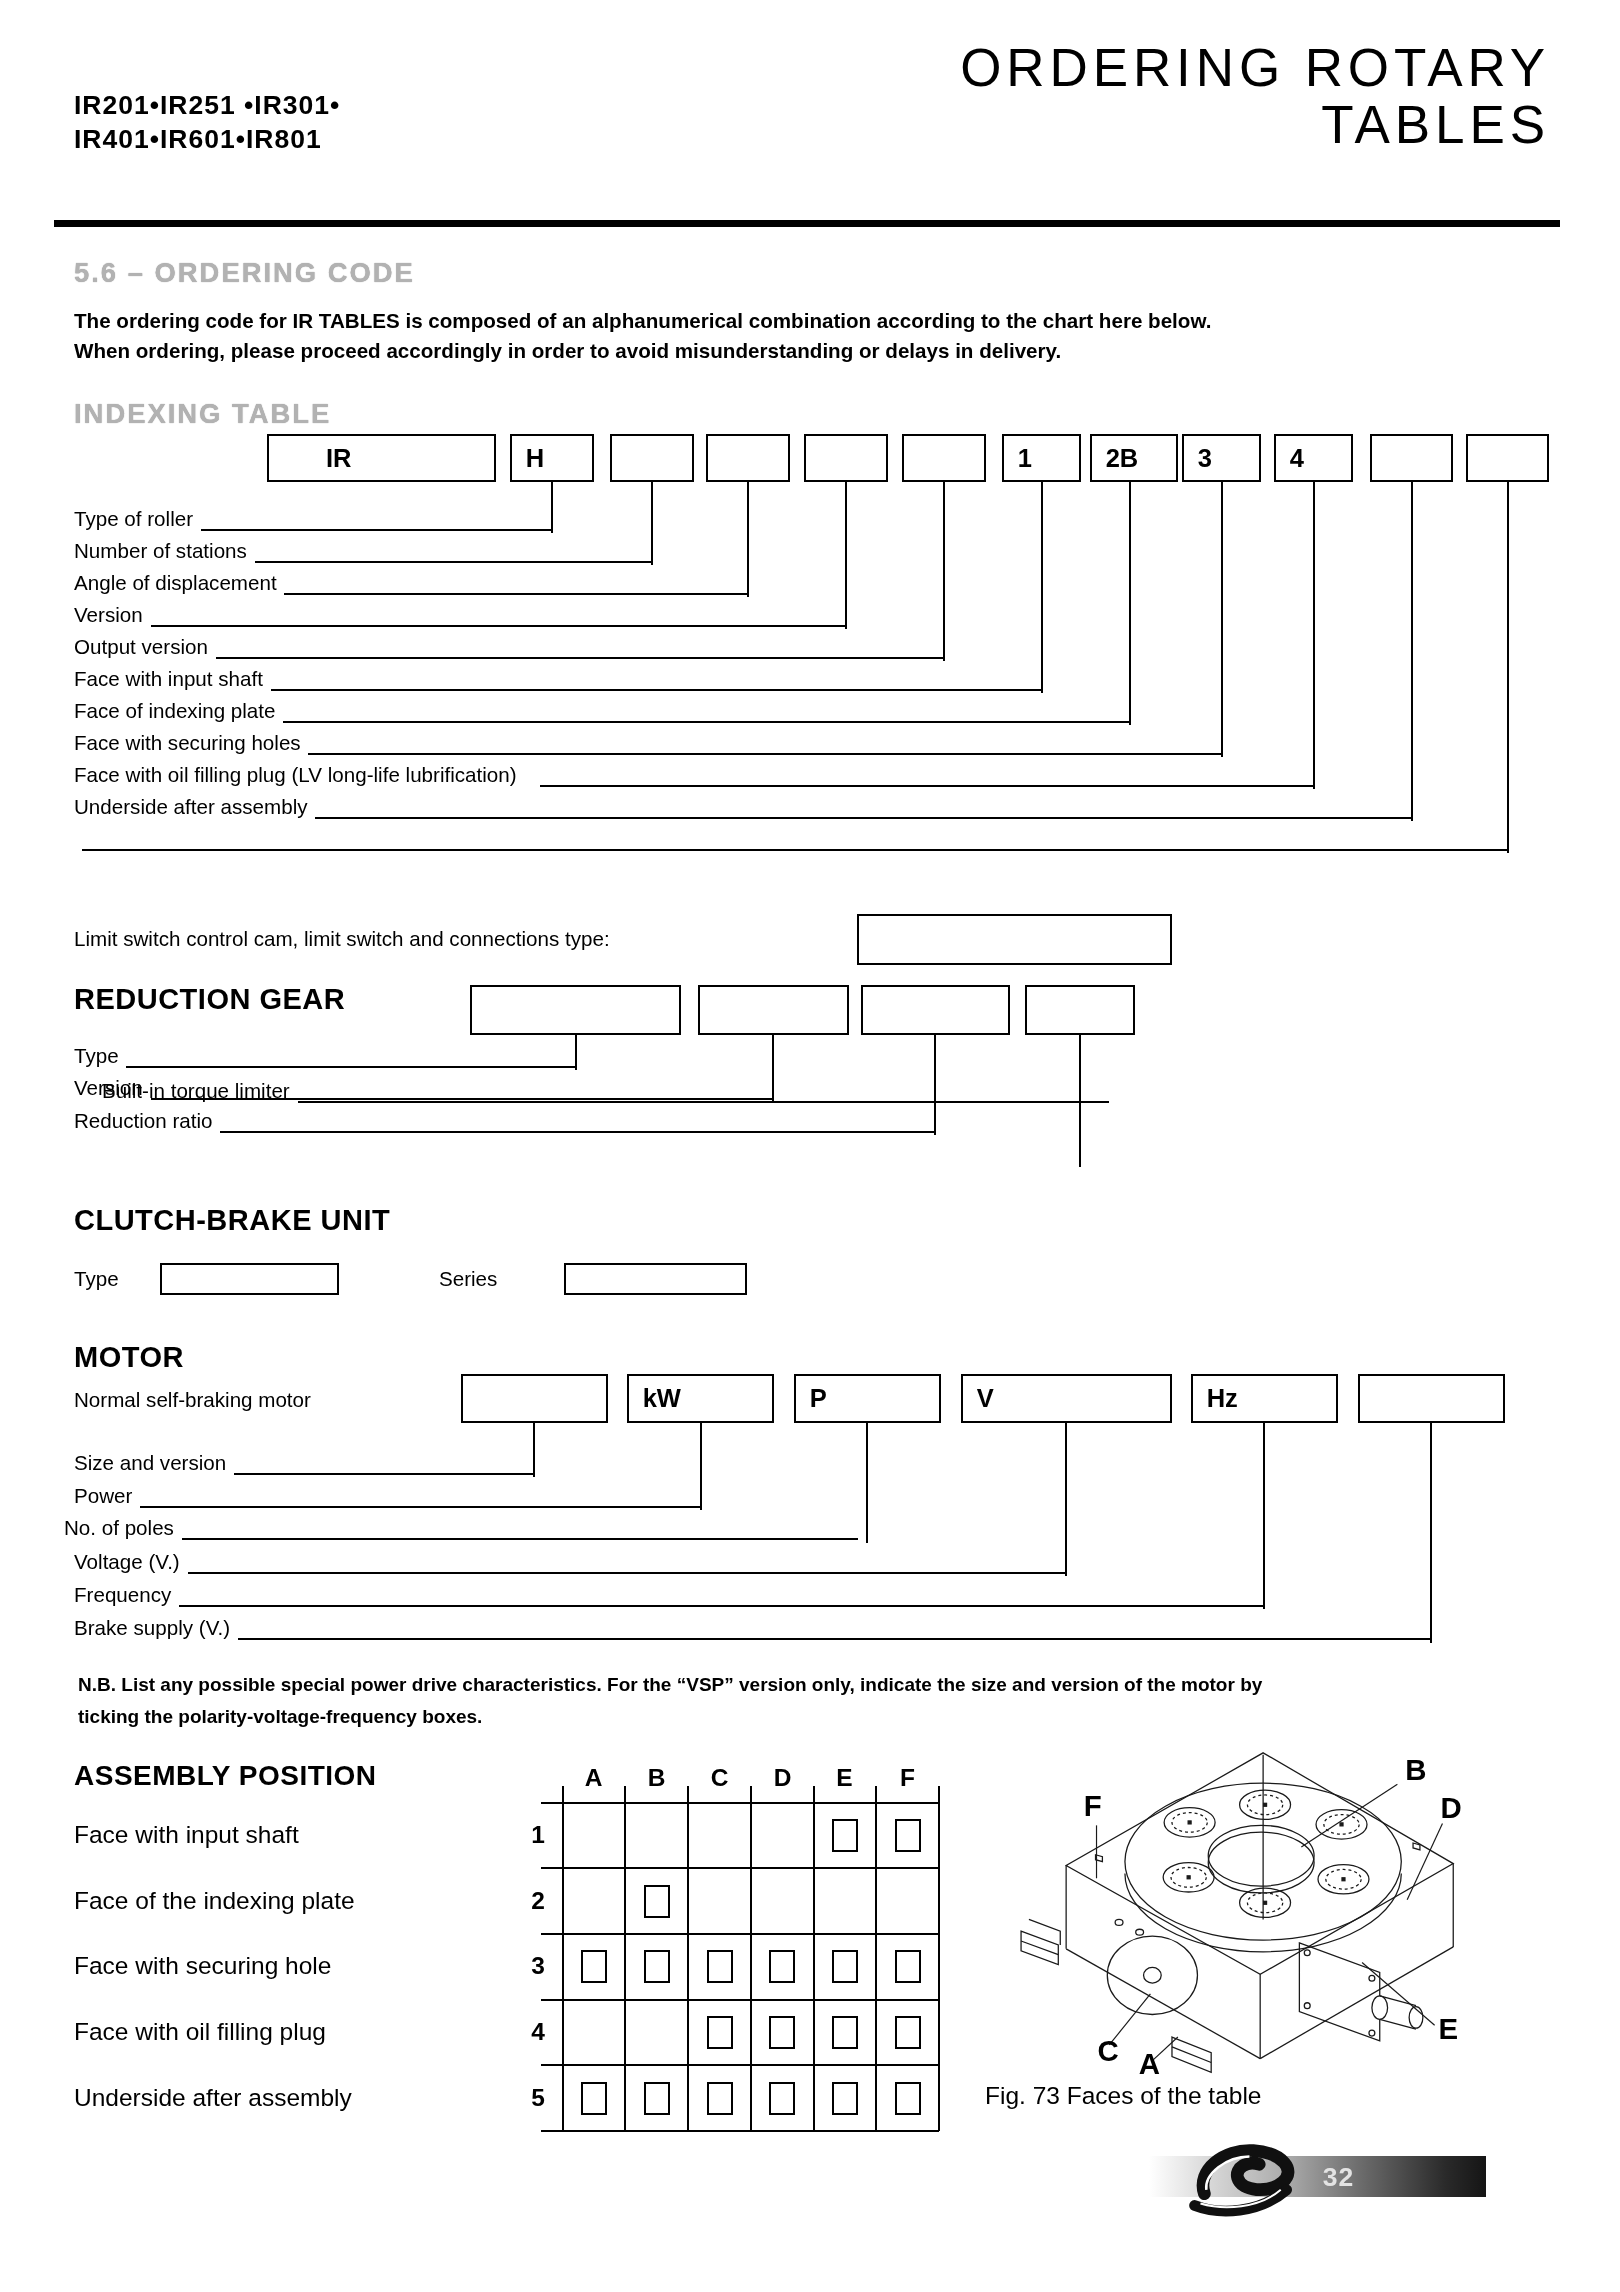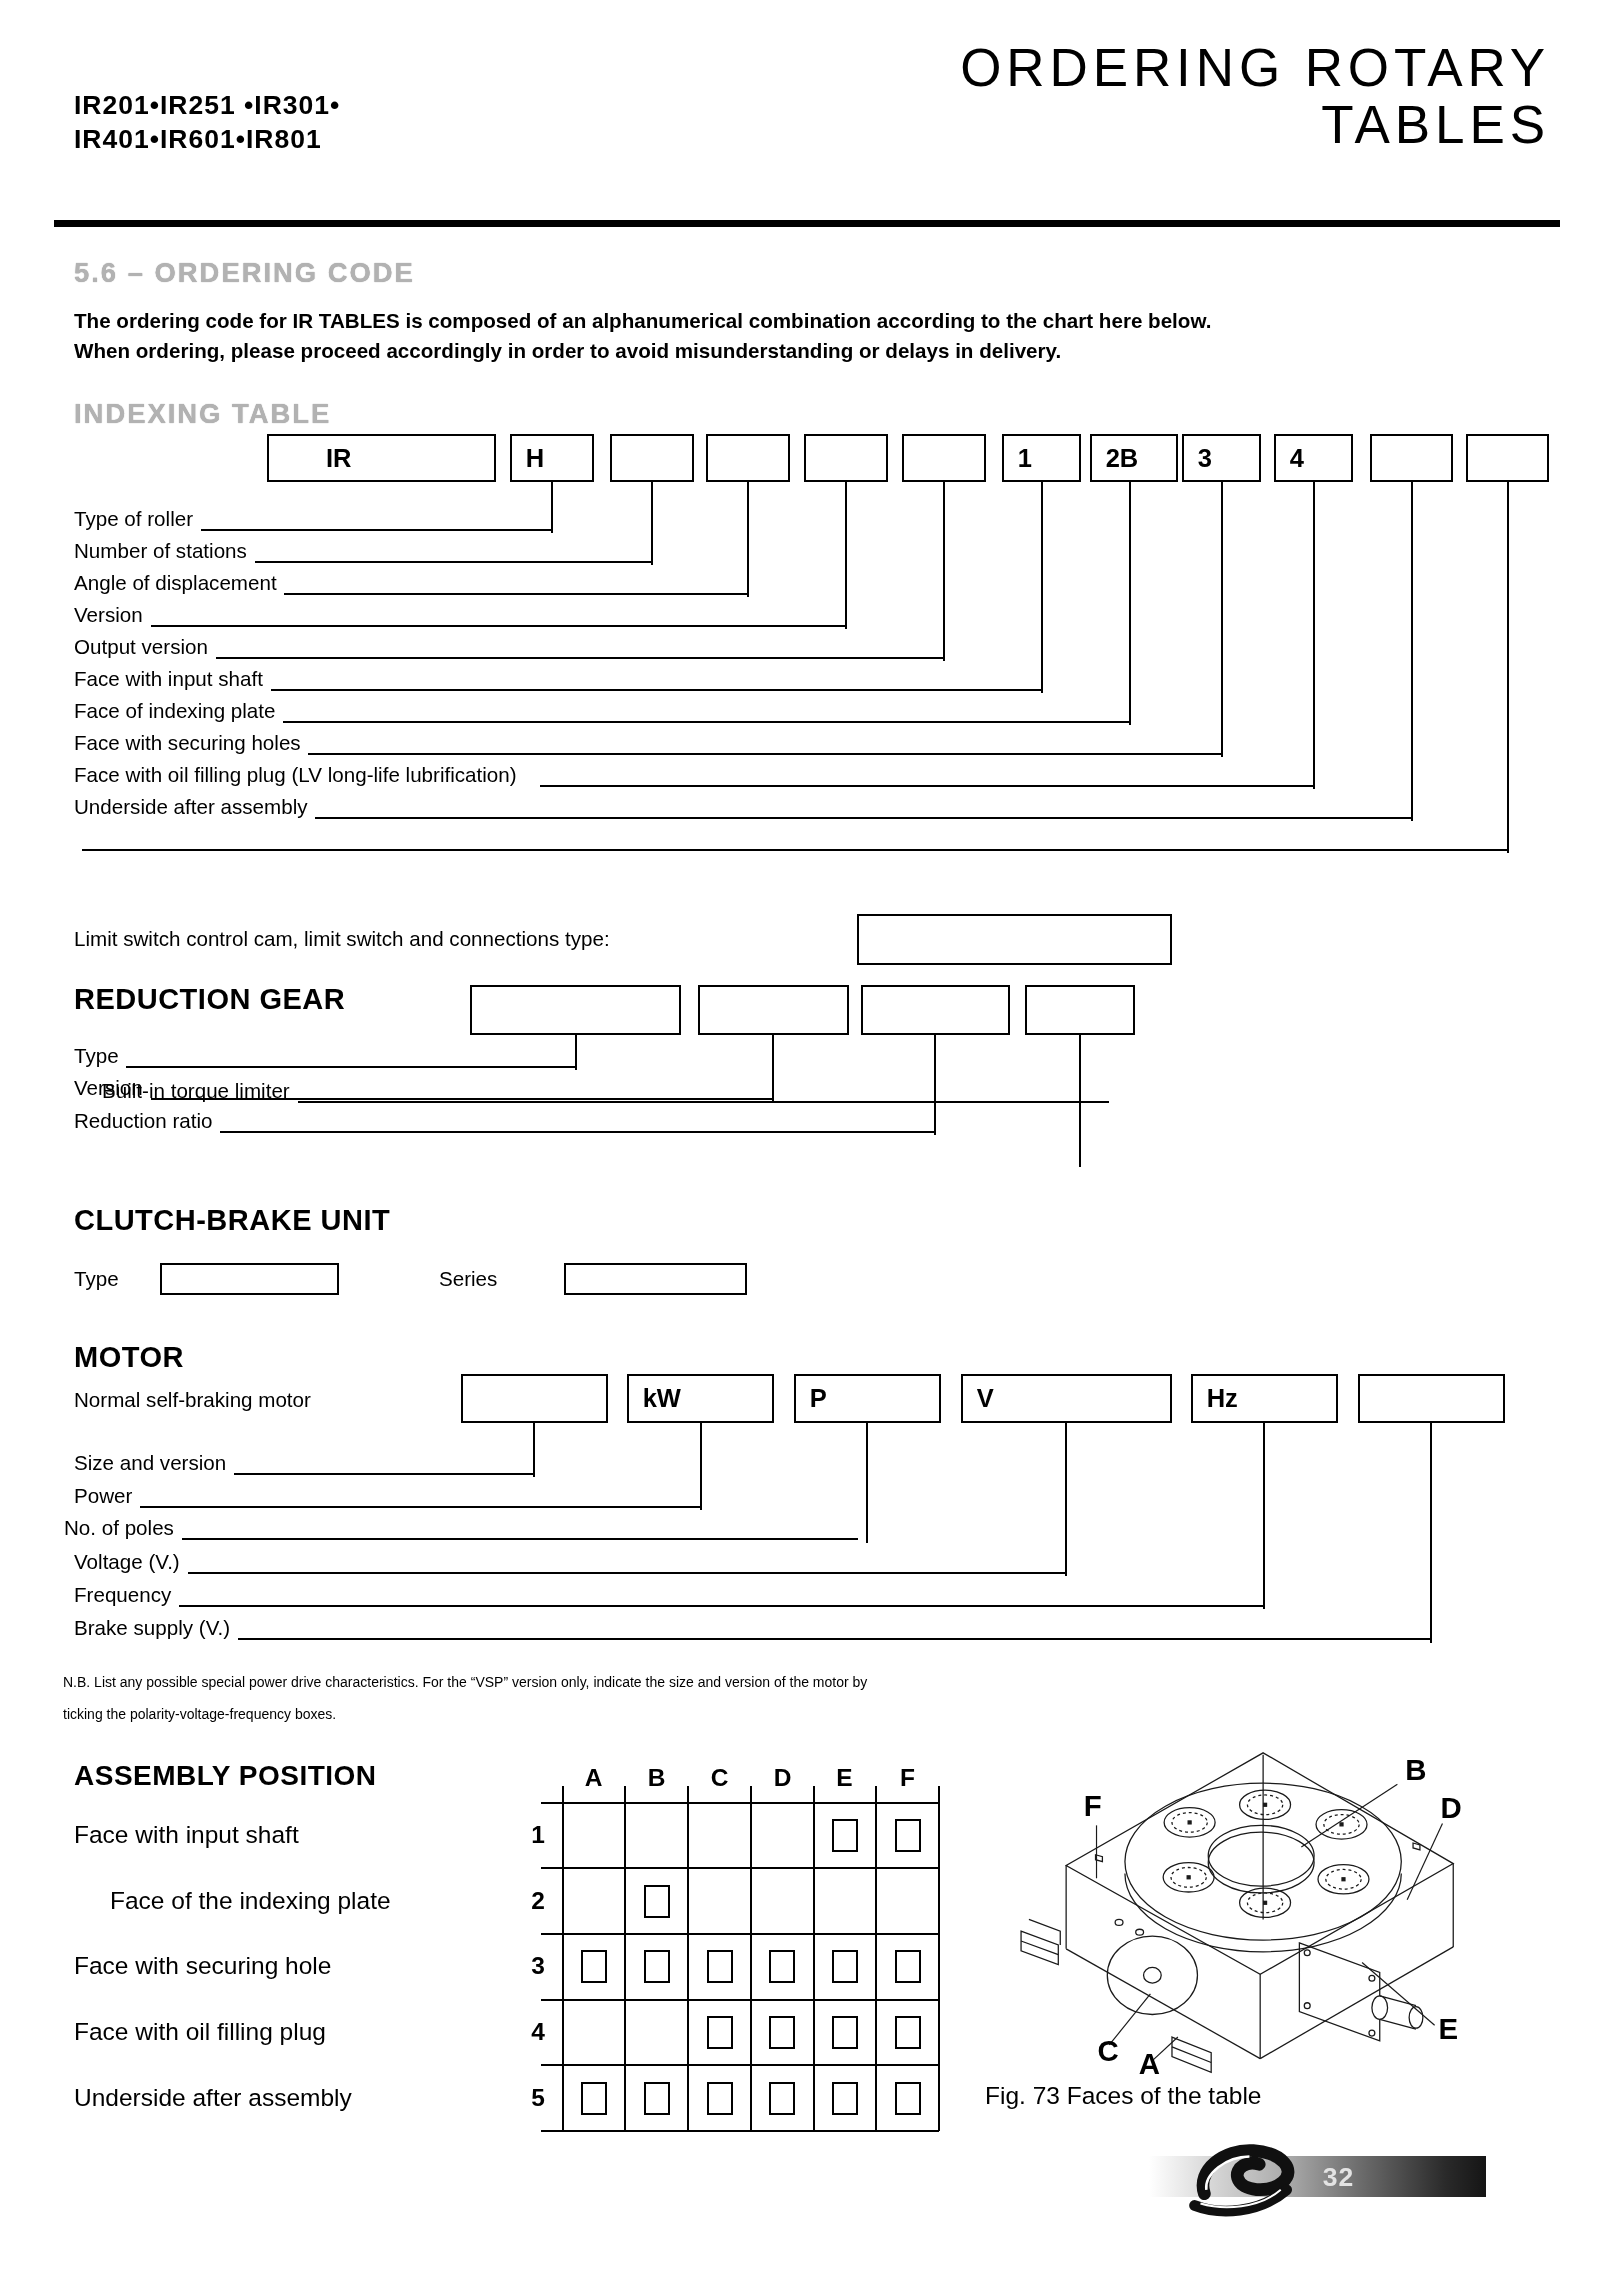--- a/index.html
+++ b/index.html
@@ -22,21 +22,21 @@
   
   .code-box{position:absolute;border:2px solid #000;background:#fff;box-sizing:border-box;
             display:flex;align-items:center;font-weight:700;font-size:25.5px;}
   .code-box.padded{padding-left:13.7px;}
   
   .lbl-row{position:absolute;display:flex;align-items:flex-end;height:27.4px;}
   .lbl-row .txt{font-size:20.6px;line-height:25.5px;white-space:nowrap;}
   .lbl-row .line{flex:1;margin-left:7.8px;border-bottom:2px solid #000;height:2px;}
   .vline{position:absolute;width:2px;background:#000;}
   .plain-label{font-size:20.6px;white-space:nowrap;}
-  .note-line{left:63px;font-size:14px;font-weight:400;white-space:nowrap;}
+  .note-line{left:78px;font-size:19px;font-weight:700;white-space:nowrap;}
   
   .grid-line{position:absolute;background:#000;}
   .col-letter{position:absolute;font-weight:700;font-size:24.5px;width:39px;text-align:center;}
   .row-num{position:absolute;font-weight:700;font-size:24.5px;width:35px;text-align:right;}
   .row-label{position:absolute;font-size:24.5px;white-space:nowrap;}
   .chkbox{position:absolute;width:25.5px;height:33px;border:2px solid #000;box-sizing:border-box;background:#fff;}
   .fig-caption{left:985px;top:2082px;font-size:24.5px;}
   
   .footer-bar{left:1149px;top:2156px;width:337px;height:41px;
     background:linear-gradient(90deg,#ffffff 0%,#d8d8d8 18%,#a8a8a8 42%,#6e6e6e 62%,#2a2a2a 88%,#151515 100%);}
@@ -245,21 +245,21 @@
     <div class="grid-line" style="left: 541px; top: 1802px; width: 398px; height: 2px;"></div>
     <div class="grid-line" style="left: 541px; top: 1867px; width: 398px; height: 2px;"></div>
     <div class="grid-line" style="left: 541px; top: 1933px; width: 398px; height: 2px;"></div>
     <div class="grid-line" style="left: 541px; top: 1999px; width: 398px; height: 2px;"></div>
     <div class="grid-line" style="left: 541px; top: 2064px; width: 398px; height: 2px;"></div>
     <div class="grid-line" style="left: 541px; top: 2130px; width: 398px; height: 2px;"></div>
     <div class="row-label" style="left: 74px; top: 1821px;">Face with input shaft</div>
     <div class="row-num" style="left: 510px; top: 1821px;">1</div>
     <div class="chkbox" style="left: 832px; top: 1819px;"></div>
     <div class="chkbox" style="left: 895px; top: 1819px;"></div>
-    <div class="row-label" style="left: 74px; top: 1887px; margin-left: 36px;">Face of the indexing plate</div>
+    <div class="row-label" style="left: 74px; top: 1887px;">Face of the indexing plate</div>
     <div class="row-num" style="left: 510px; top: 1887px;">2</div>
     <div class="chkbox" style="left: 644px; top: 1885px;"></div>
     <div class="row-label" style="left: 74px; top: 1952px;">Face with securing hole</div>
     <div class="row-num" style="left: 510px; top: 1952px;">3</div>
     <div class="chkbox" style="left: 581px; top: 1950px;"></div>
     <div class="chkbox" style="left: 644px; top: 1950px;"></div>
     <div class="chkbox" style="left: 707px; top: 1950px;"></div>
     <div class="chkbox" style="left: 769px; top: 1950px;"></div>
     <div class="chkbox" style="left: 832px; top: 1950px;"></div>
     <div class="chkbox" style="left: 895px; top: 1950px;"></div>

